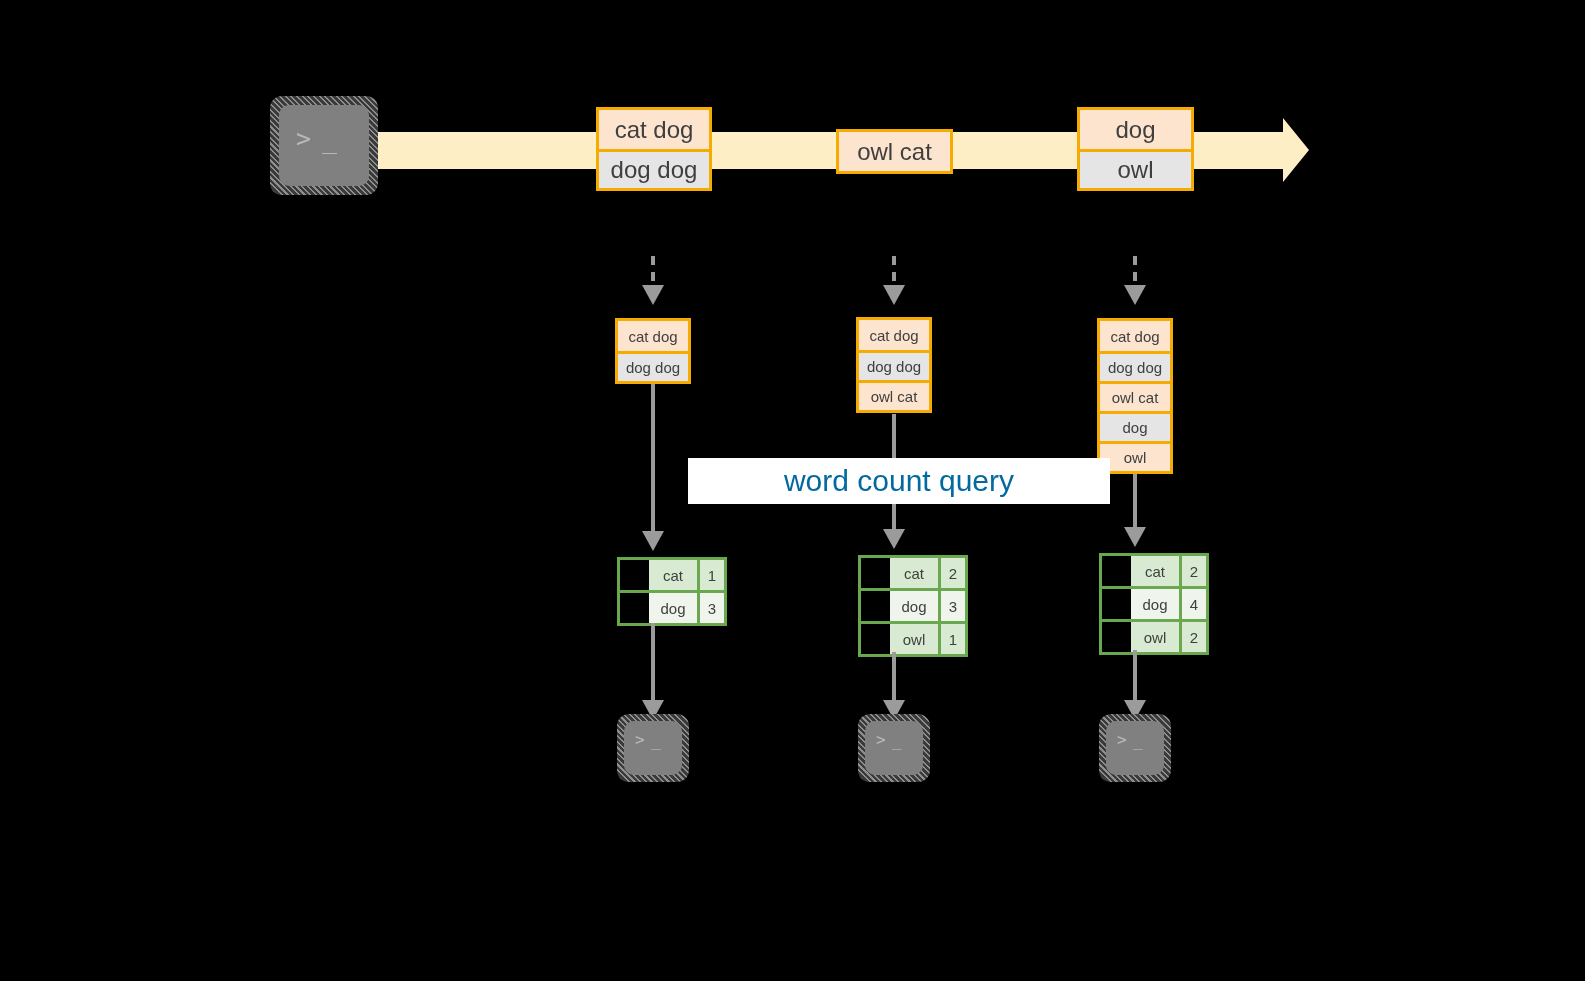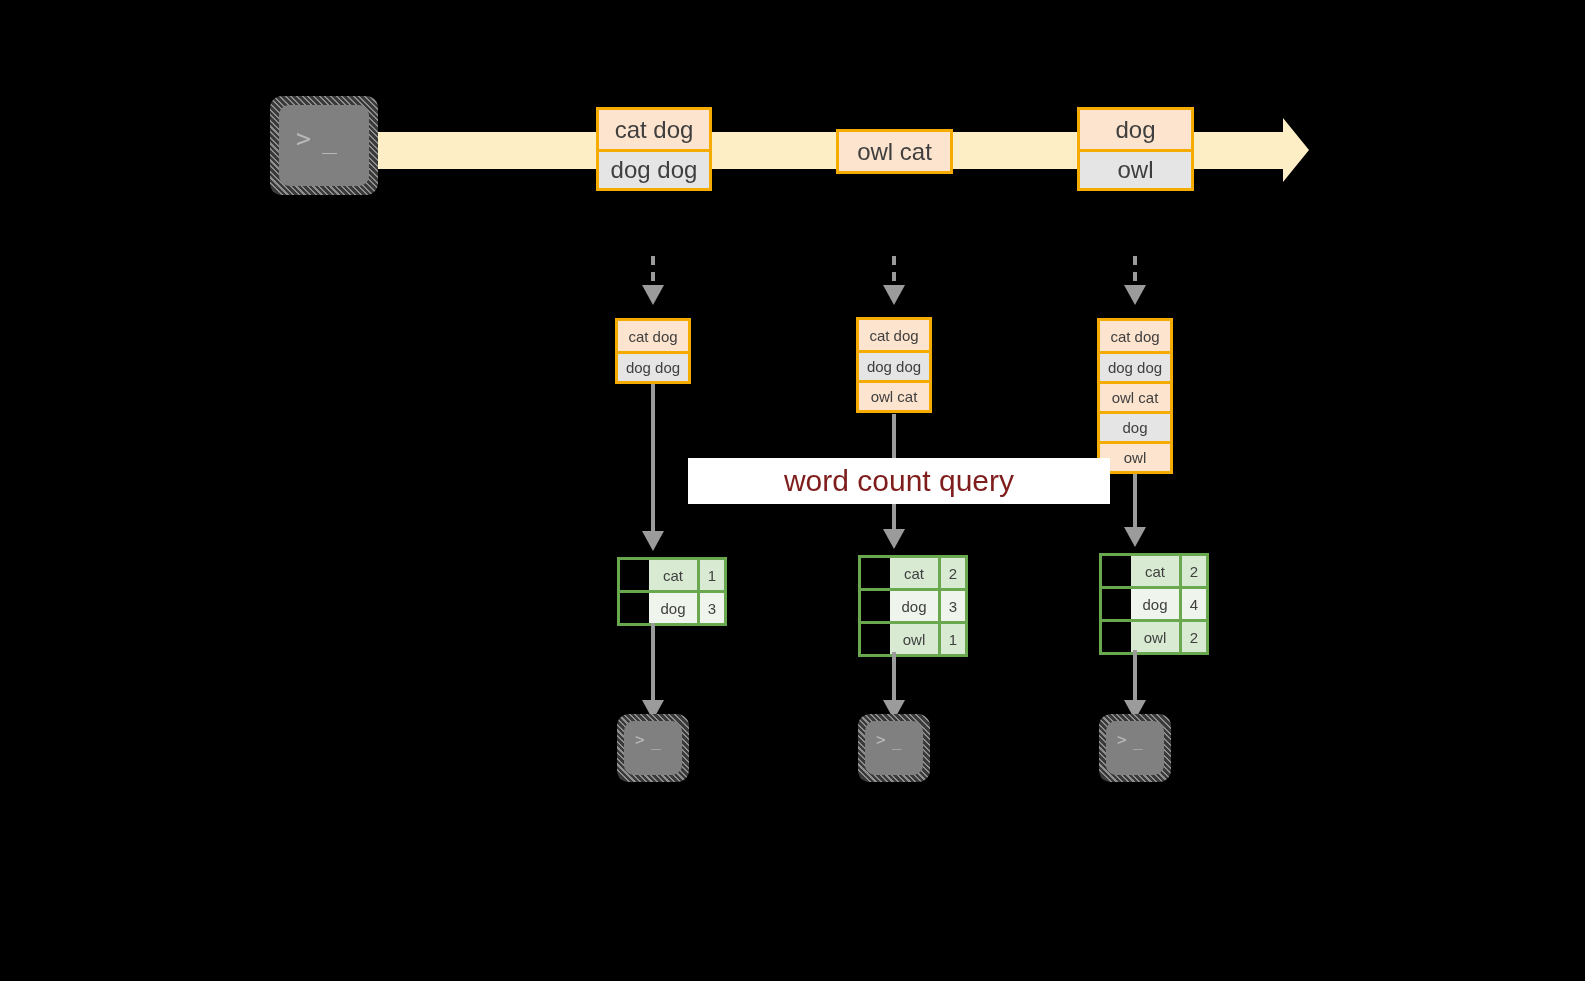--- a/index.html
+++ b/index.html
@@ -144,21 +144,21 @@
   
   .banner {
     position: absolute;
     background: #ffffff;
     display: flex;
     align-items: center;
     justify-content: center;
   }
   .banner span {
     font-size: 30px;
-    color: #7f1d1d;
+    color: #0369a1;
     white-space: nowrap;
   }
 </style>
 </head>
 <body>
 
 <div id="stage">
 
   <div class="band" style="left:368px; top:132px; width:915px; height:37px;"></div>
   <div class="band-head" style="left:1283px; top:118px; border-width:32px 0 32px 26px;"></div>

